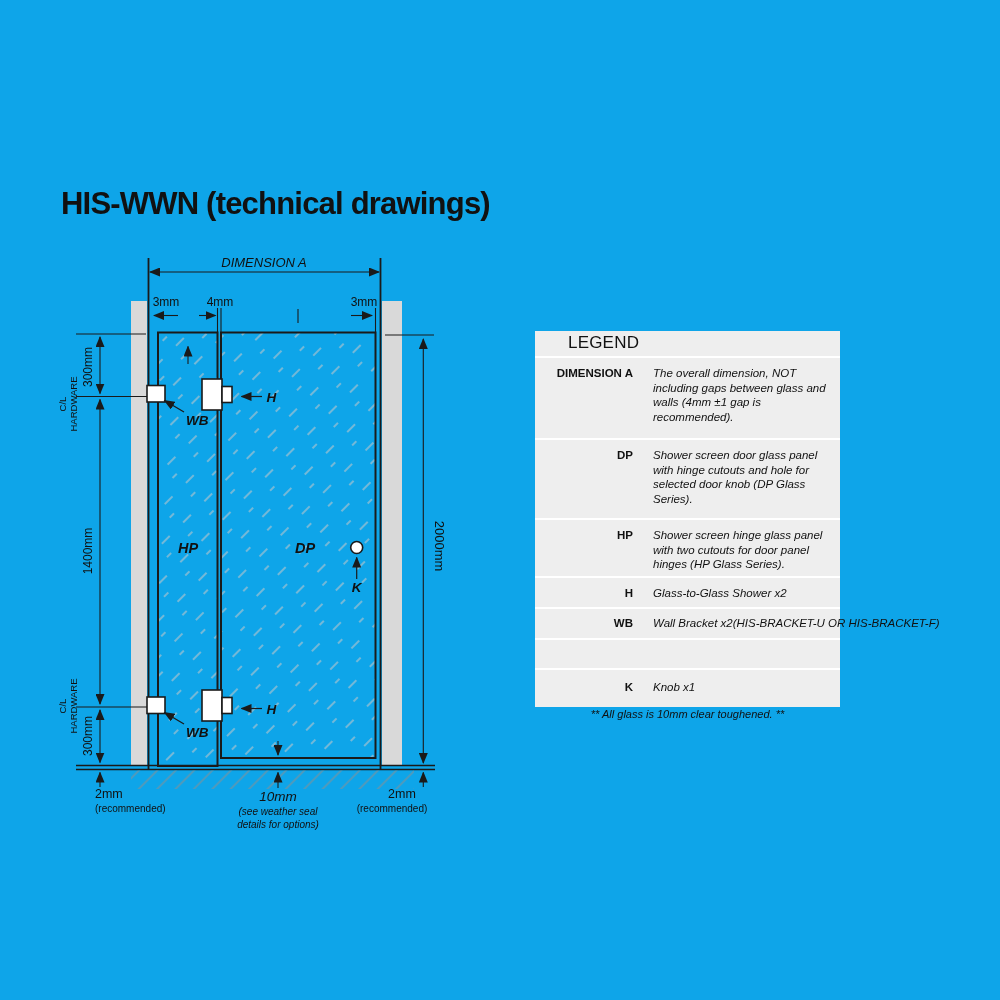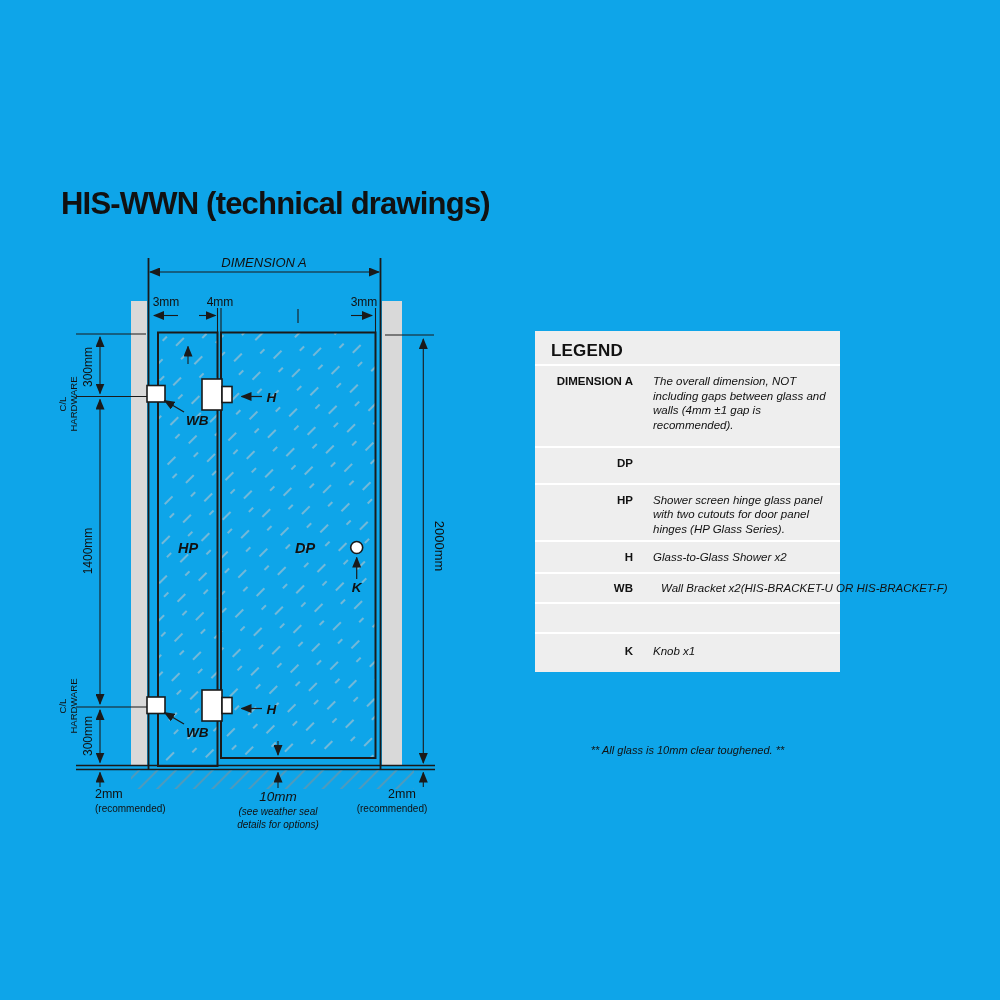--- a/index.html
+++ b/index.html
@@ -3,34 +3,34 @@
 <meta charset="utf-8">
 <style>
   html,body{margin:0;padding:0;background:#ffffff;}
   .page{position:relative;width:1000px;height:1000px;background:#0ea5e9;overflow:hidden;
         font-family:"Liberation Sans",sans-serif;color:#111;}
   .title{position:absolute;left:61px;top:186px;font-size:31px;font-weight:700;
          letter-spacing:-0.8px;white-space:nowrap;}
   svg text{fill:#111;}
   
   .legend{position:absolute;left:535px;top:331px;width:305px;background:#eeeeee;}
-  .legend-header{padding:10px 0 3px 16px;font-size:17px;font-weight:700;letter-spacing:0.2px;}
+  .legend-header{padding:2px 0 3px 16px;font-size:17px;font-weight:400;letter-spacing:0.2px;margin-left:17px;}
   .legend-row{display:flex;border-top:2px solid #ffffff;}
   .legend-row .term{flex:0 0 98px;text-align:right;font-weight:700;font-size:11.5px;line-height:14.5px;}
   .legend-row .def{flex:1;padding-left:20px;font-size:11.5px;line-height:14.5px;max-width:176px;font-style:italic;}
   .r0{padding:8px 0 14px;}
   .r1{padding:8px 0 12px;}
   .r2{padding:8px 0 4px;}
   .r3{padding:8px 0 7px;}
   .r4{padding:7px 0 7px;}
   .r5{min-height:28px;}
   .r6{padding:10px 0 13px;}
-  .row-wb .def{white-space:nowrap;max-width:none;overflow:visible;margin-left:8px;}
+  .row-wb .def{white-space:nowrap;max-width:none;overflow:visible;}
   .legend-footnote{position:absolute;left:535px;top:708px;width:305px;text-align:center;
-                   font-size:11px;font-style:italic;margin-top:36px;}
+                   font-size:11px;font-style:italic;}
 </style>
 </head>
 <body>
 
 <div class="page">
 
   <div class="title">HIS-WWN (technical drawings)</div>
 
   <svg width="1000" height="1000" viewBox="0 0 1000 1000" style="position:absolute;left:0;top:0;">
     <defs>
@@ -149,20 +149,21 @@
 
   <div class="legend">
     <div class="legend-header">LEGEND</div>
 
     <div class="legend-row r0">
       <div class="term">DIMENSION A</div>
       <div class="def">The overall dimension, NOT including gaps between glass and walls (4mm ±1 gap is recommended).</div>
     </div>
     <div class="legend-row r1">
       <div class="term">DP</div>
+      <div class="def">Shower screen door glass panel with hinge cutouts and hole for selected door knob (DP Glass Series).</div>
     </div>
     <div class="legend-row r2">
       <div class="term">HP</div>
       <div class="def">Shower screen hinge glass panel with two cutouts for door panel hinges (HP Glass Series).</div>
     </div>
     <div class="legend-row r3">
       <div class="term">H</div>
       <div class="def">Glass-to-Glass Shower x2</div>
     </div>
     <div class="legend-row r4 row-wb">

